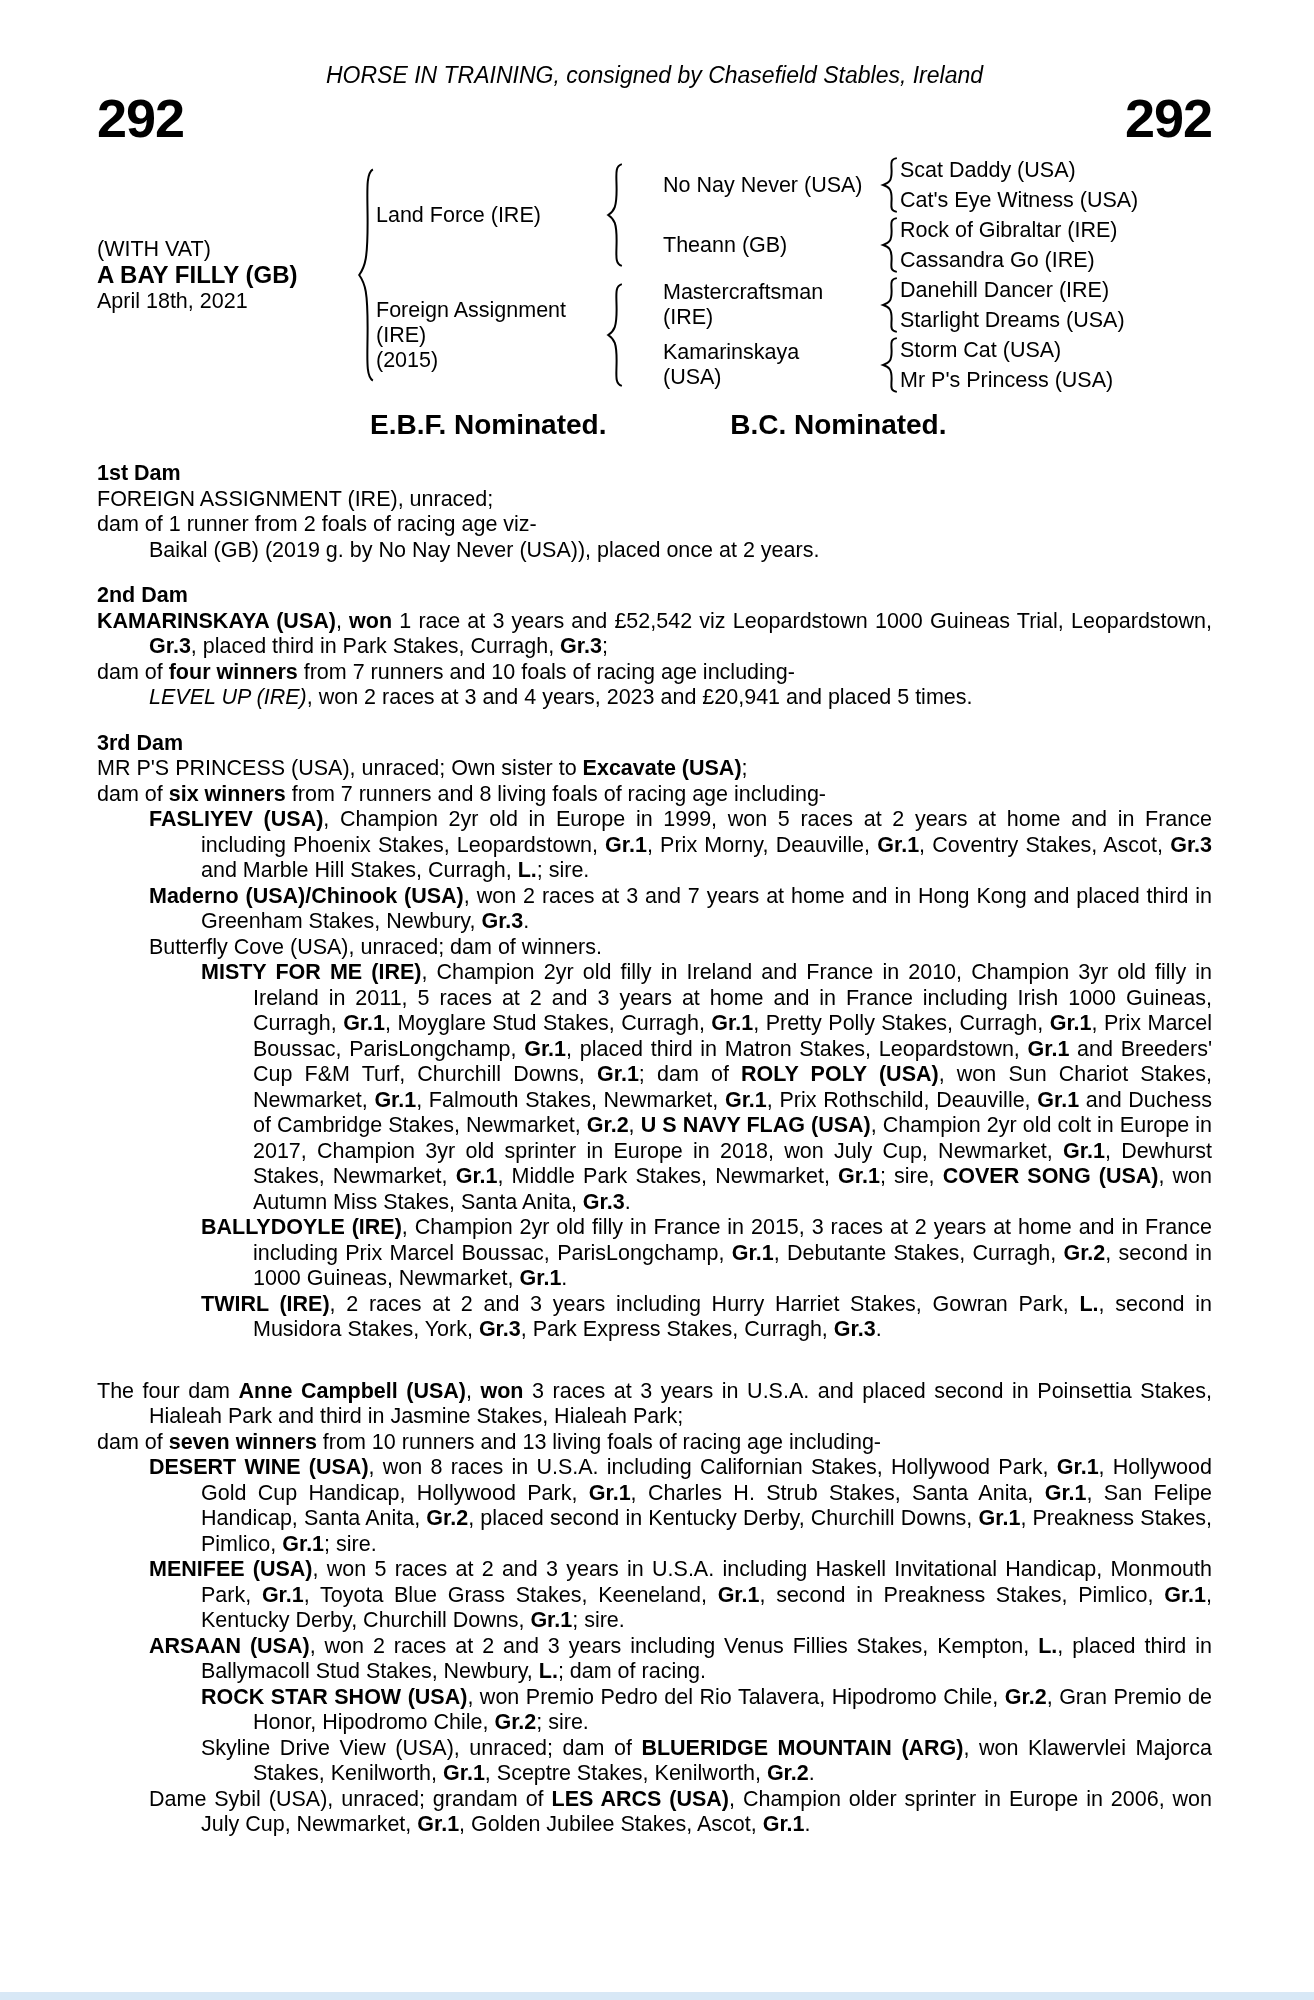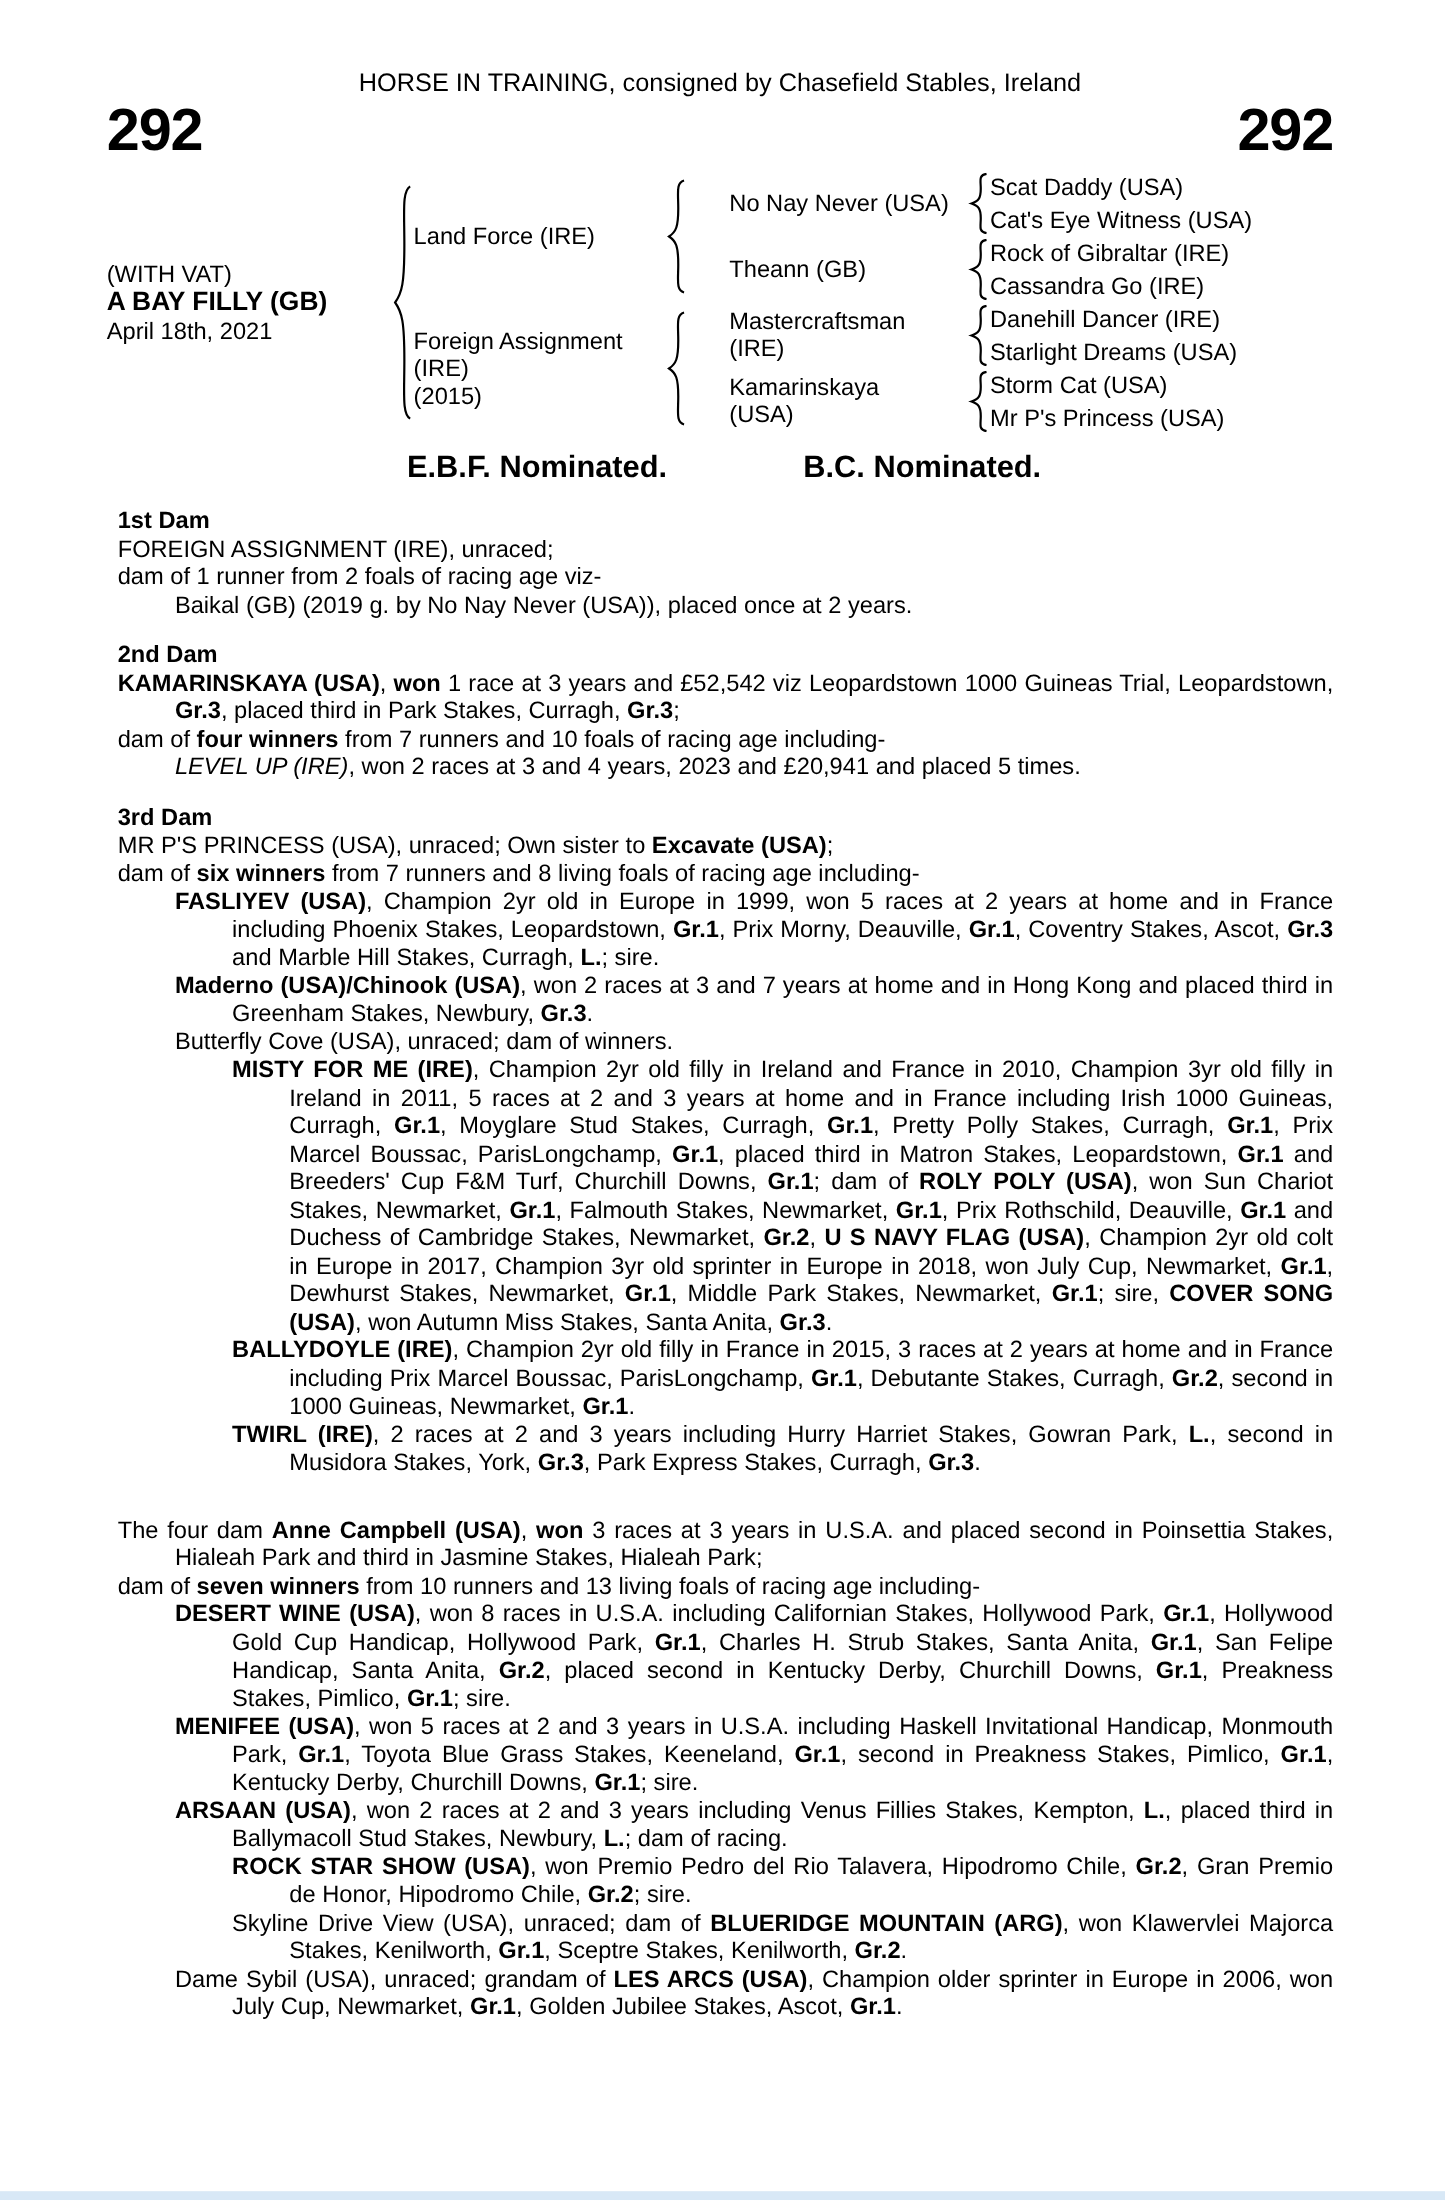--- a/index.html
+++ b/index.html
@@ -11,20 +11,21 @@
     background:#ffffff;
     font-family:"Liberation Sans", sans-serif;
     color:#000;
     overflow:hidden;
   }
   .content { padding:0 102px 0 97px; }
 
   .top-note {
     padding-top:62px;
     text-align:center;
+    font-style:italic;
     font-size:23px;
   }
   .lot-row {
     display:flex;
     justify-content:space-between;
     align-items:flex-start;
     margin-top:2px;
     font-weight:bold;
     font-size:54px;
     line-height:1.0;
@@ -56,21 +57,21 @@
   .brace svg { width:100%; height:100%; display:block; }
   .brace-lg { margin:10px 0; }
   .brace-md { margin:7px 0; }
   .brace-sm { margin:2px 0; }
 
   .noms { margin-top:14px; font-weight:bold; font-size:28px; }
   .noms .ebf { margin-left:273px; }
   .noms .bc  { margin-left:116px; }
 
   
-  .sec { margin-top:20px;margin-left:10px; }
+  .sec { margin-top:20px; }
   .sec.gap { margin-top:36px; }
   .sec-heading { font-weight:bold; font-size:21.5px; line-height:25.5px; }
   .para {
     font-size:21.5px;
     line-height:25.5px;
     text-align:justify;
   }
   .ind0 { padding-left:52px;  text-indent:-52px; }
   .ind1 { padding-left:104px; text-indent:-52px; }
   .ind2 { padding-left:156px; text-indent:-52px; }

